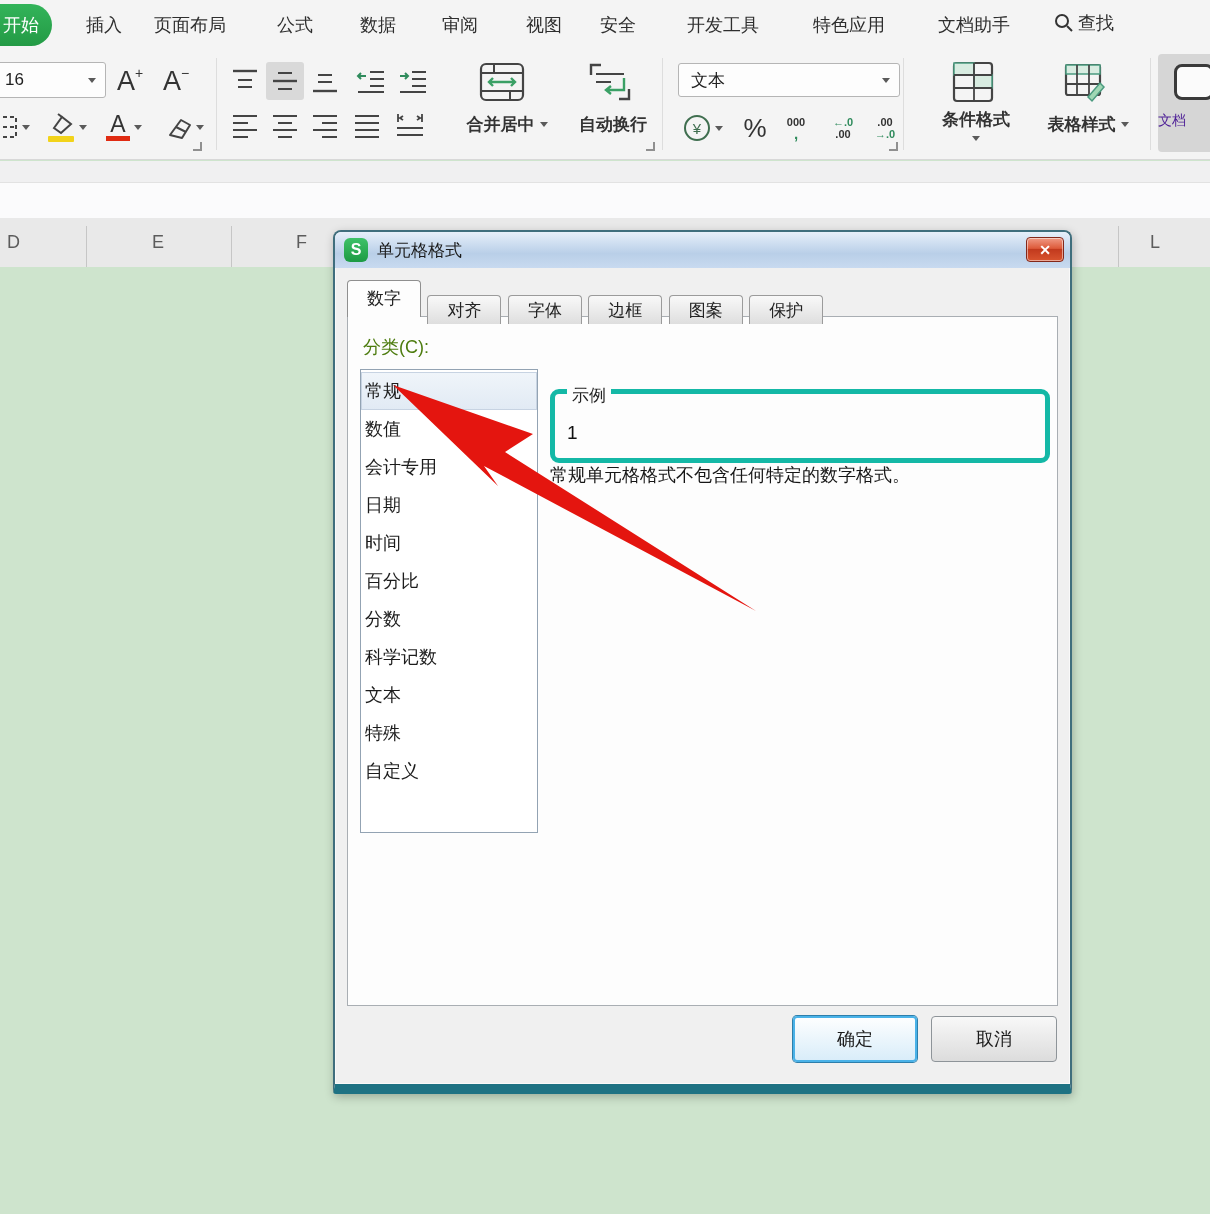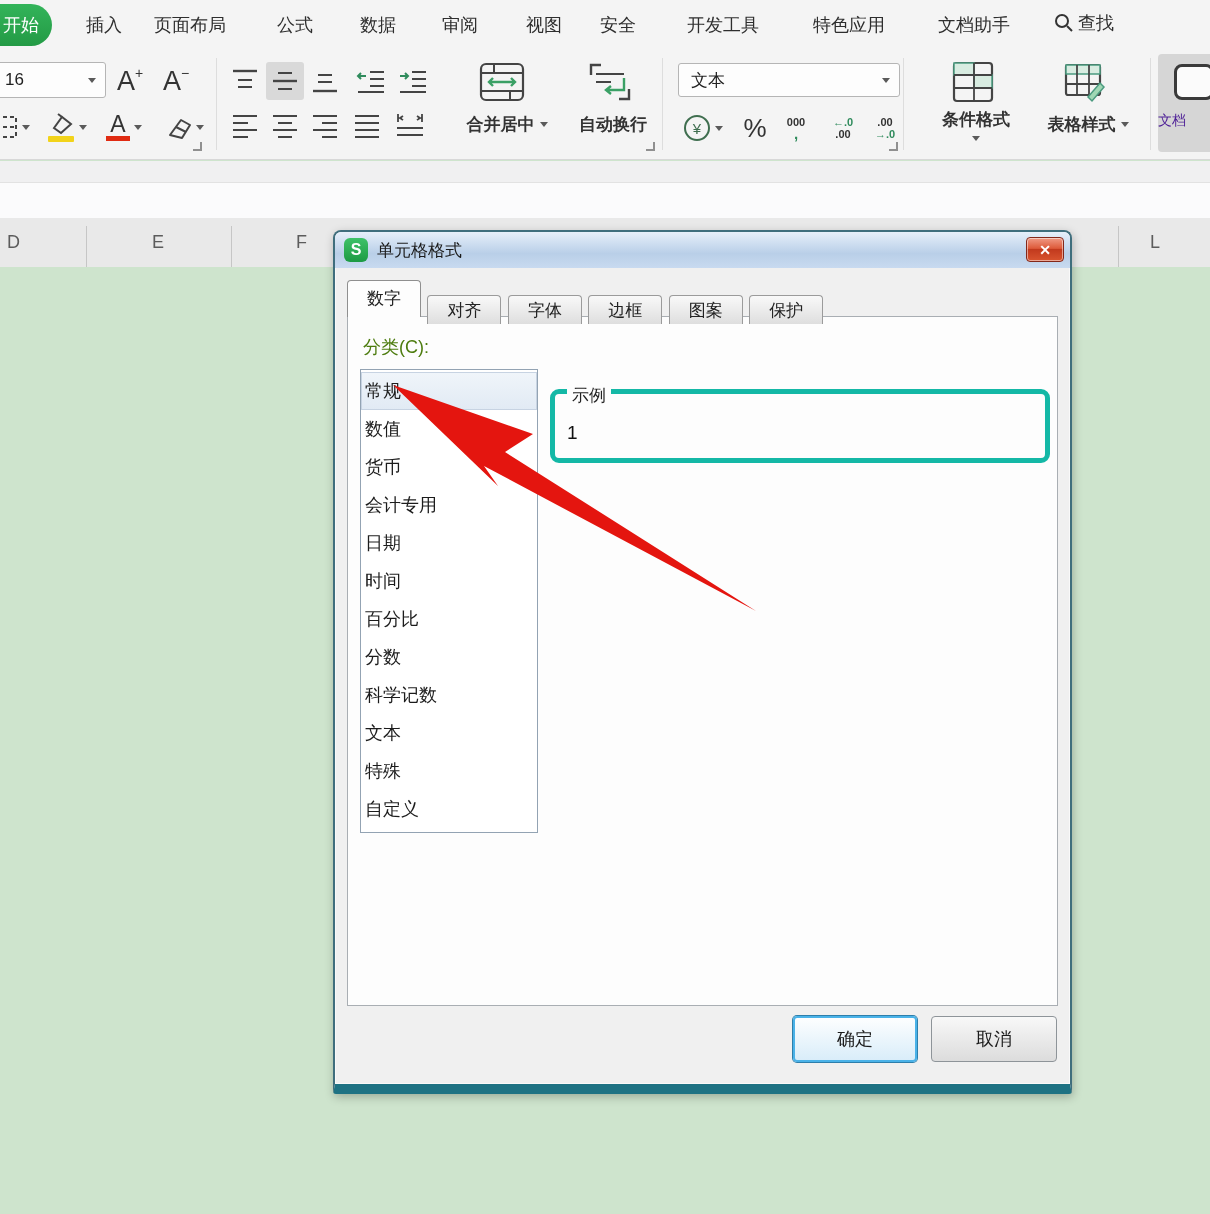--- a/index.html
+++ b/index.html
@@ -361,35 +361,35 @@
       <span class="tab">边框</span>
       <span class="tab">图案</span>
       <span class="tab">保护</span>
     </div>
 
     <div class="page">
       <div class="cat-label">分类(C):</div>
       <div class="listbox">
         <div class="li selected">常规</div>
         <div class="li">数值</div>
-        <div class="li">货币</div>
         <div class="li">会计专用</div>
         <div class="li">日期</div>
         <div class="li">时间</div>
         <div class="li">百分比</div>
         <div class="li">分数</div>
         <div class="li">科学记数</div>
         <div class="li">文本</div>
         <div class="li">特殊</div>
         <div class="li">自定义</div>
       </div>
       <div class="samplebox">
         <span class="legend">示例</span>
         <span class="val">1</span>
       </div>
+      <div class="descr">常规单元格格式不包含任何特定的数字格式。</div>
     </div>
 
     <div class="btn ok">
         <span>确定</span>
       </div>
     <div class="btn cancel">
         <span>取消</span>
       </div>
   </div>
 

